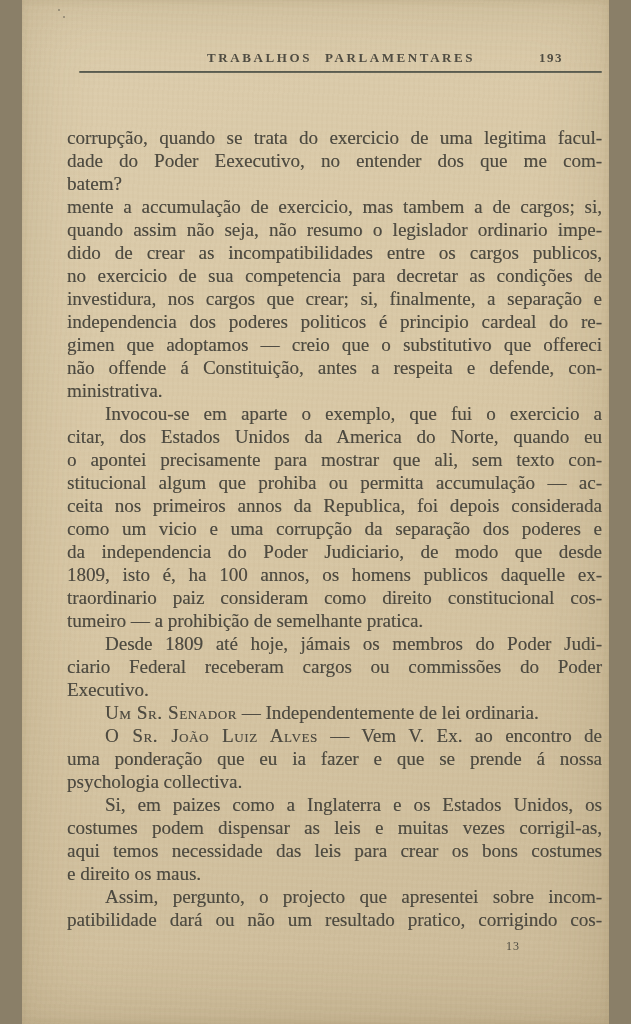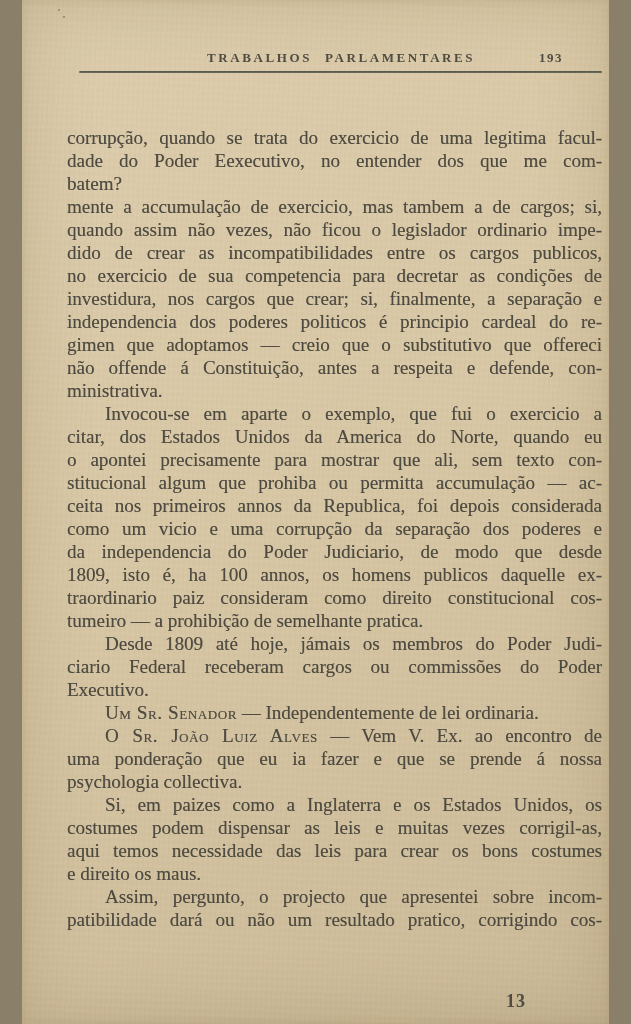--- a/index.html
+++ b/index.html
@@ -53,22 +53,22 @@
     font-size:19px; line-height:23px;
     text-shadow: 0.3px 0.3px 0.5px rgba(72,66,50,0.45);
     margin-top: 38px;
   }
   .line { text-align: justify; text-align-last: justify; white-space: normal; }
   .line.para-end { text-align-last: left; }
   .line.indent { text-indent: 38px; }
   .smallcaps { font-variant: small-caps; letter-spacing: 0.6px; }
 
   .footer-number {
-    position:absolute; left:484px; top:991px;
-    font-size:18px; font-weight:bold; letter-spacing:1px; color:#4f4c42;
+    position:absolute; left:484px; top:939px;
+    font-size:12px; font-weight:normal; letter-spacing:1px; color:#4f4c42;
   }
 </style>
 </head>
 <body>
 
 <div class="page">
 
   <span class="speck s1"></span>
   <span class="speck s2"></span>
 
@@ -77,21 +77,21 @@
     <span class="running-pagenum">193</span>
   </div>
 
   <div class="header-rule"></div>
 
   <div class="text-body">
       <div class="line"><span>corrupção, quando se trata do exercicio de uma legitima facul-</span></div>
       <div class="line"><span>dade do Poder Eexecutivo, no entender dos que me com-</span></div>
       <div class="line para-end"><span>batem?</span></div>
       <div class="line"><span>mente a accumulação de exercicio, mas tambem a de cargos; si,</span></div>
-      <div class="line"><span>quando assim não vezes, não ficou o legislador ordinario impe-</span></div>
+      <div class="line"><span>quando assim não seja, não resumo o legislador ordinario impe-</span></div>
       <div class="line"><span>dido de crear as incompatibilidades entre os cargos publicos,</span></div>
       <div class="line"><span>no exercicio de sua competencia para decretar as condições de</span></div>
       <div class="line"><span>investidura, nos cargos que crear; si, finalmente, a separação e</span></div>
       <div class="line"><span>independencia dos poderes politicos é principio cardeal do re-</span></div>
       <div class="line"><span>gimen que adoptamos — creio que o substitutivo que offereci</span></div>
       <div class="line"><span>não offende á Constituição, antes a respeita e defende, con-</span></div>
       <div class="line para-end"><span>ministrativa.</span></div>
       <div class="line indent"><span>Invocou-se em aparte o exemplo, que fui o exercicio a</span></div>
       <div class="line"><span>citar, dos Estados Unidos da America do Norte, quando eu</span></div>
       <div class="line"><span>o apontei precisamente para mostrar que ali, sem texto con-</span></div>

